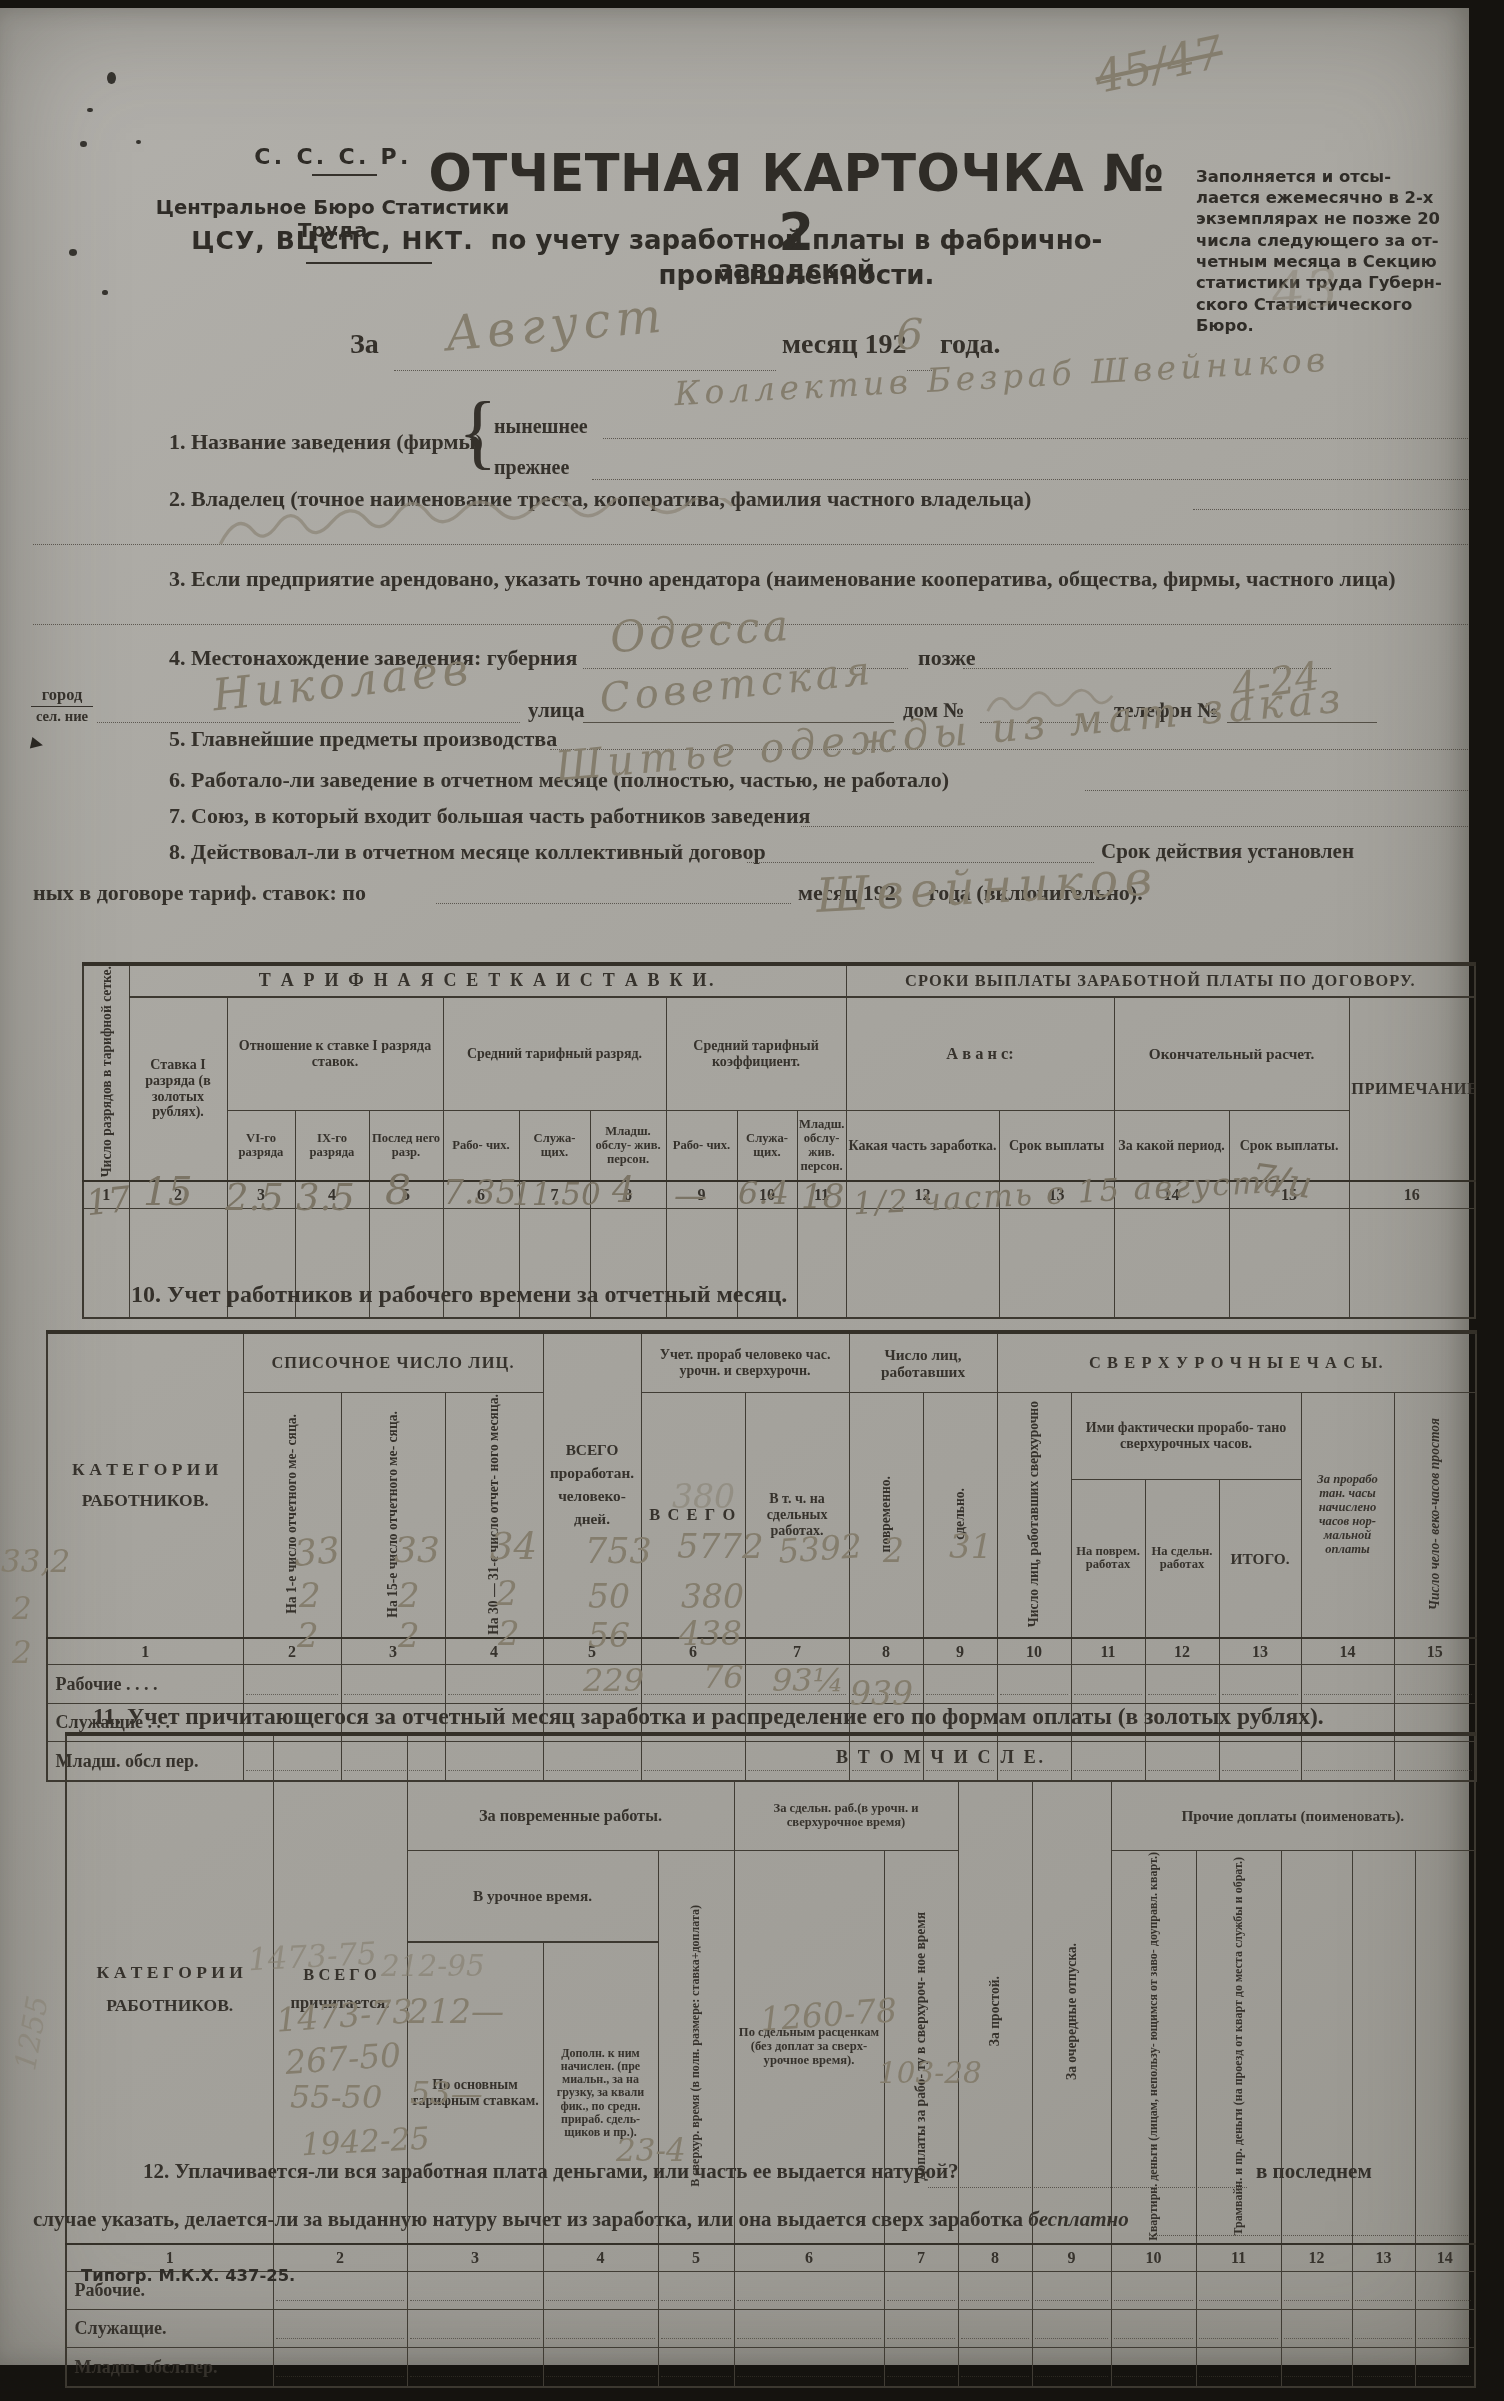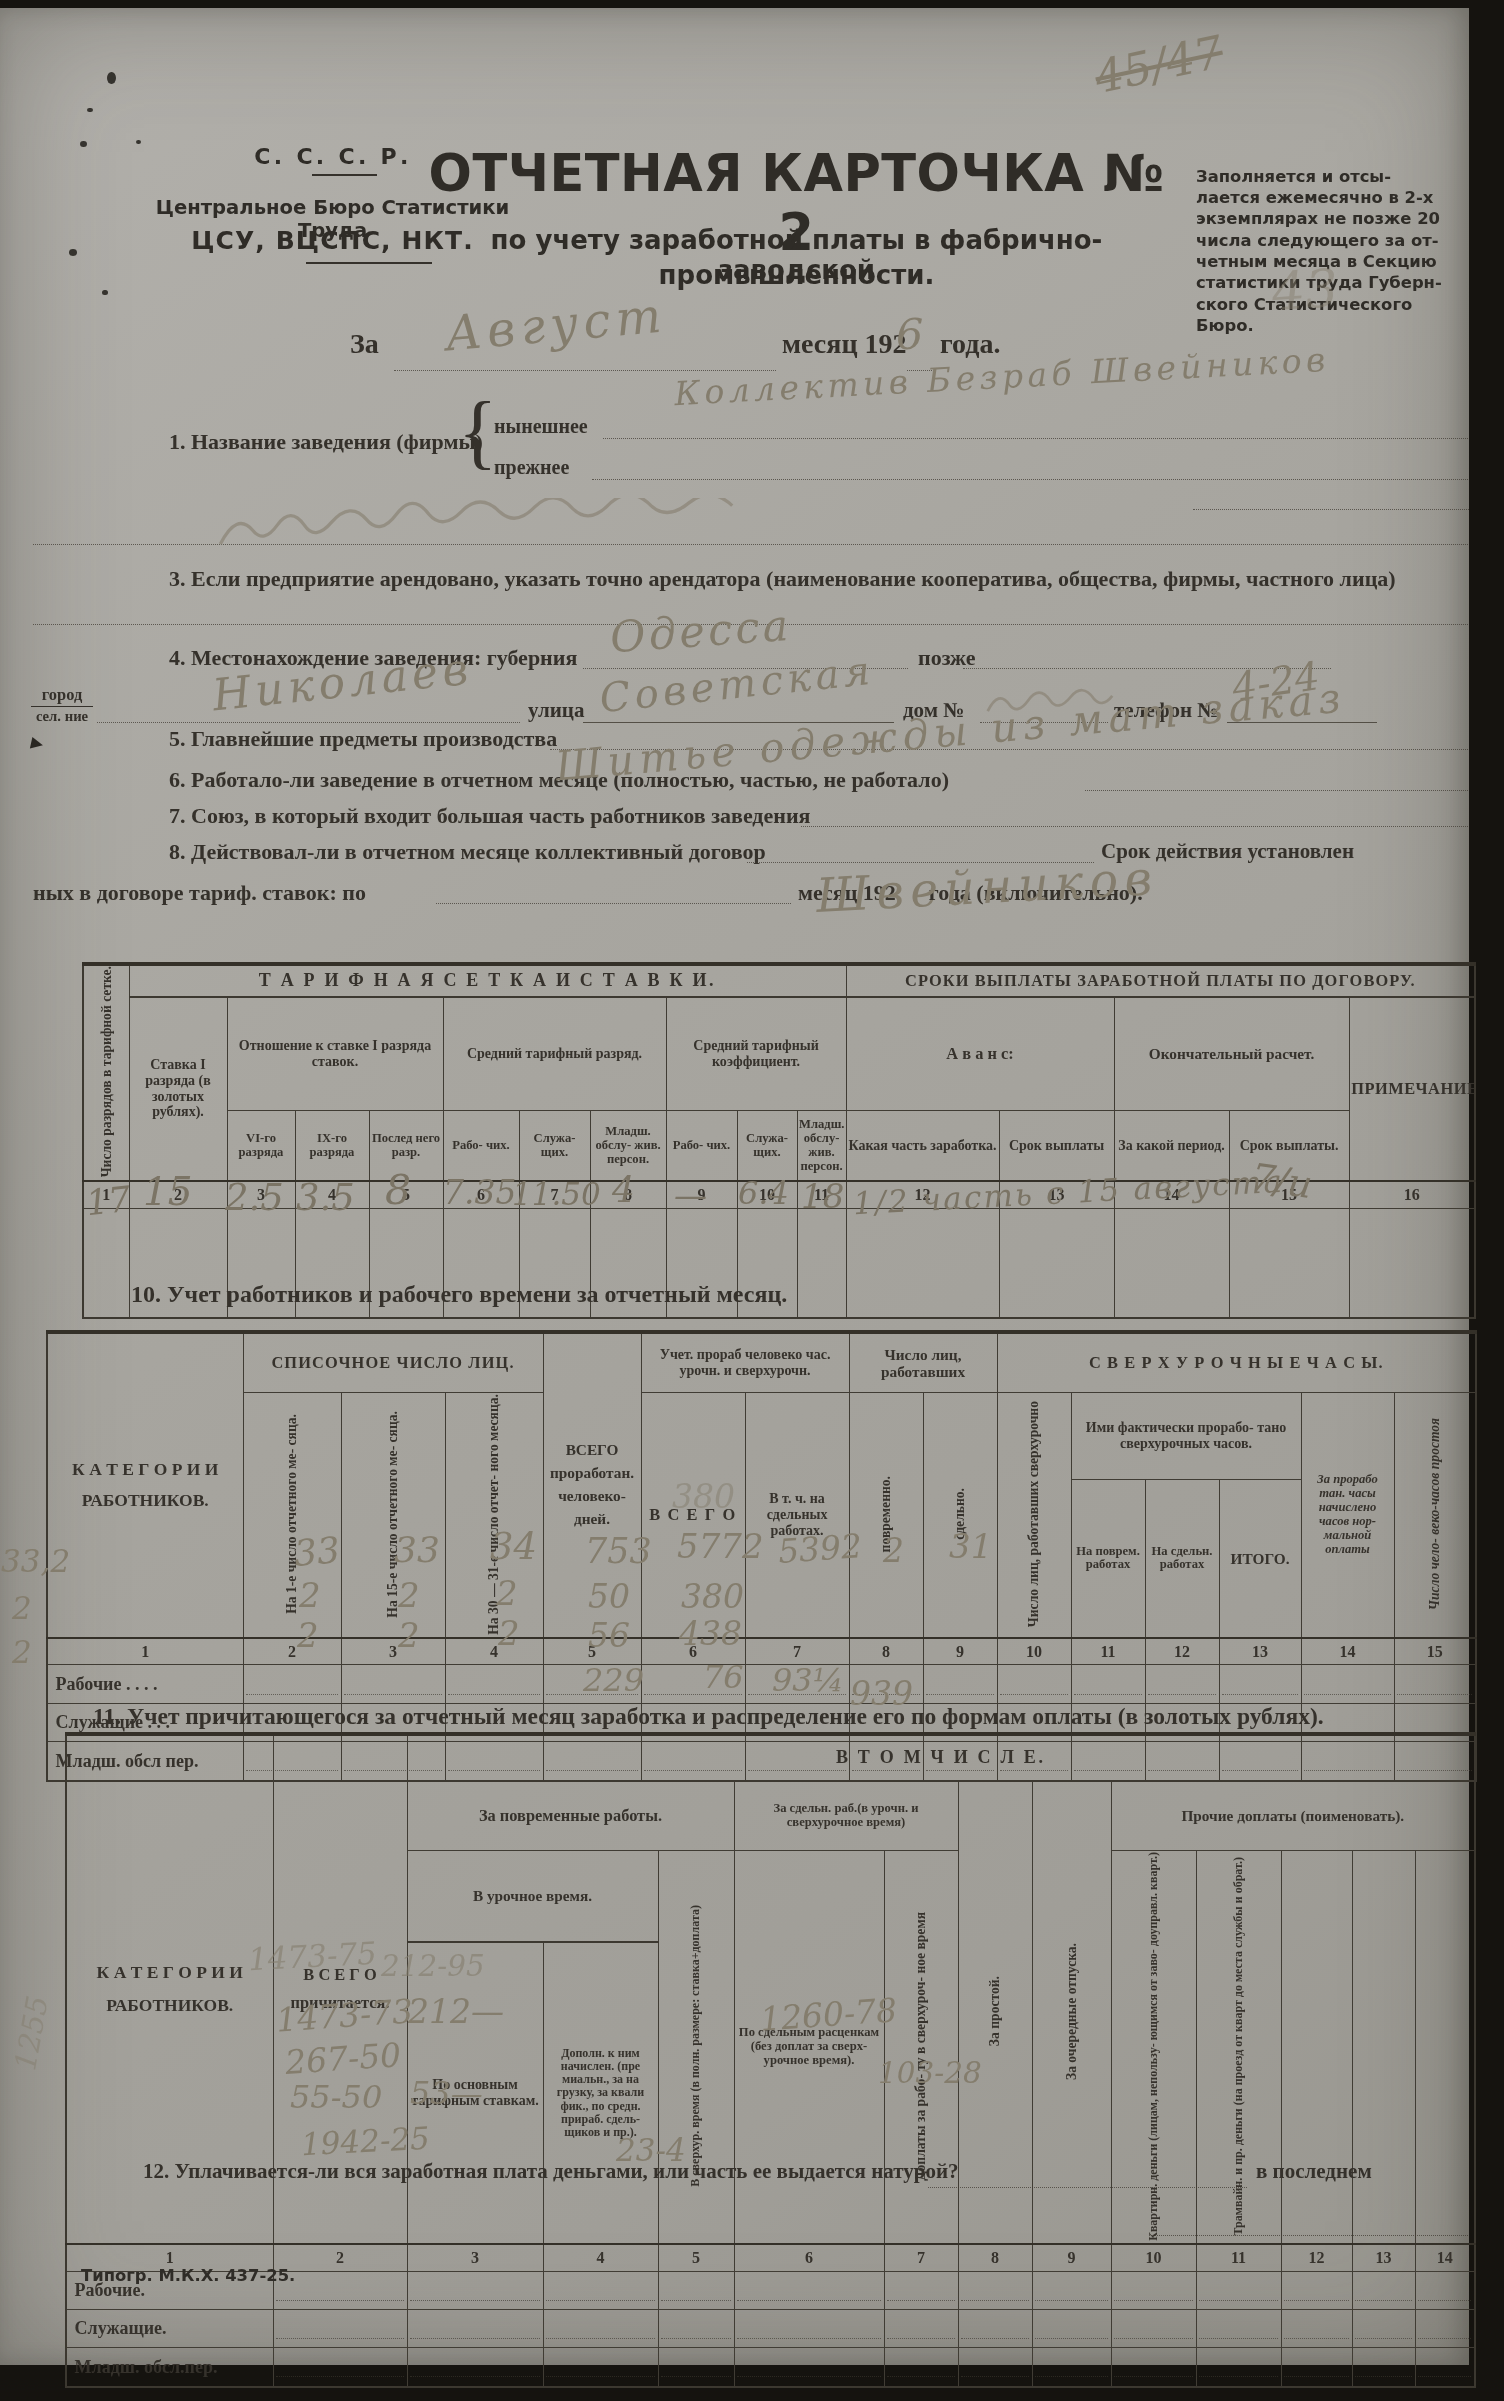--- a/index.html
+++ b/index.html
@@ -69,20 +69,21 @@
   <div class="ab dl" style="left:907px;top:362px;width:27px"></div>
   <div class="ab p" style="left:940px;top:320px;font-size:28px">года.</div>
 
   <div class="ab p" style="left:169px;top:421px;font-size:22px">1. Название заведения (фирмы)</div>
   <div class="ab p" style="left:458px;top:377px;font-size:82px;font-weight:normal">{</div>
   <div class="ab p" style="left:494px;top:407px;font-size:20px">нынешнее</div>
   <div class="ab dl" style="left:603px;top:430px;width:865px"></div>
   <div class="ab p" style="left:494px;top:448px;font-size:20px">прежнее</div>
   <div class="ab dl" style="left:592px;top:471px;width:876px"></div>
 
+  <div class="ab p" style="left:169px;top:478px;font-size:22px">2. Владелец (точное наименование треста, кооператива, фамилия частного владельца)</div>
   <div class="ab dl" style="left:1193px;top:501px;width:276px"></div>
   <div class="ab dl" style="left:33px;top:536px;width:1435px"></div>
 
   <div class="ab p" style="left:169px;top:558px;font-size:22px">3. Если предприятие арендовано, указать точно арендатора (наименование кооператива, общества, фирмы, частного лица)</div>
   <div class="ab dl" style="left:33px;top:616px;width:1435px"></div>
 
   <div class="ab p" style="left:169px;top:637px;font-size:22px">4. Местонахождение заведения: губерния</div>
   <div class="ab dl" style="left:583px;top:660px;width:325px"></div>
   <div class="ab p" style="left:918px;top:637px;font-size:22px">позже</div>
   <div class="ab dl" style="left:963px;top:660px;width:368px"></div>
@@ -434,20 +435,21 @@
           <td class="d"></td>
           <td class="d"></td>
           <td class="d"></td>
     </tr>
   </tbody>
     </table>
 
   <div class="ab p" style="left:143px;top:2151px;font-size:21px">12. Уплачивается-ли вся заработная плата деньгами, или часть ее выдается натурой?</div>
   <div class="ab dl" style="left:928px;top:2179px;width:319px"></div>
   <div class="ab p" style="left:1256px;top:2151px;font-size:21px">в последнем</div>
+  <div class="ab p" style="left:33px;top:2199px;font-size:21px"><span>случае указать, делается-ли за выданную натуру вычет из заработка, или она выдается сверх заработка </span><span style="font-style:italic">бесплатно</span></div>
   <div class="ab dl" style="left:1149px;top:2227px;width:319px"></div>
   <div class="ab sn" style="left:81px;top:2258px;font-size:16.4px">Типогр.  М.К.Х.  437-25.</div>
 
   <span class="ab hw" style="left:1094px;top:30px;font-size:45px;transform:rotate(-12deg);text-decoration:line-through">45/47</span>
   <span class="ab hw" style="left:1272px;top:252px;font-size:52px;transform:rotate(-4deg);opacity:.45">43</span>
   <span class="ab hw" style="left:445px;top:288px;font-size:48px;letter-spacing:5.5px;transform:rotate(-5deg)">Август</span>
   <span class="ab hw" style="left:896px;top:301px;font-size:43px">6</span>
   <span class="ab hw" style="left:674px;top:349px;font-size:33px;letter-spacing:4.4px;transform:rotate(-3deg)">Коллектив Безраб Швейников</span>
 
   <svg class="scrib" style="left:207px;top:490px" width="628" height="65" viewBox="0 0 1150 120">

